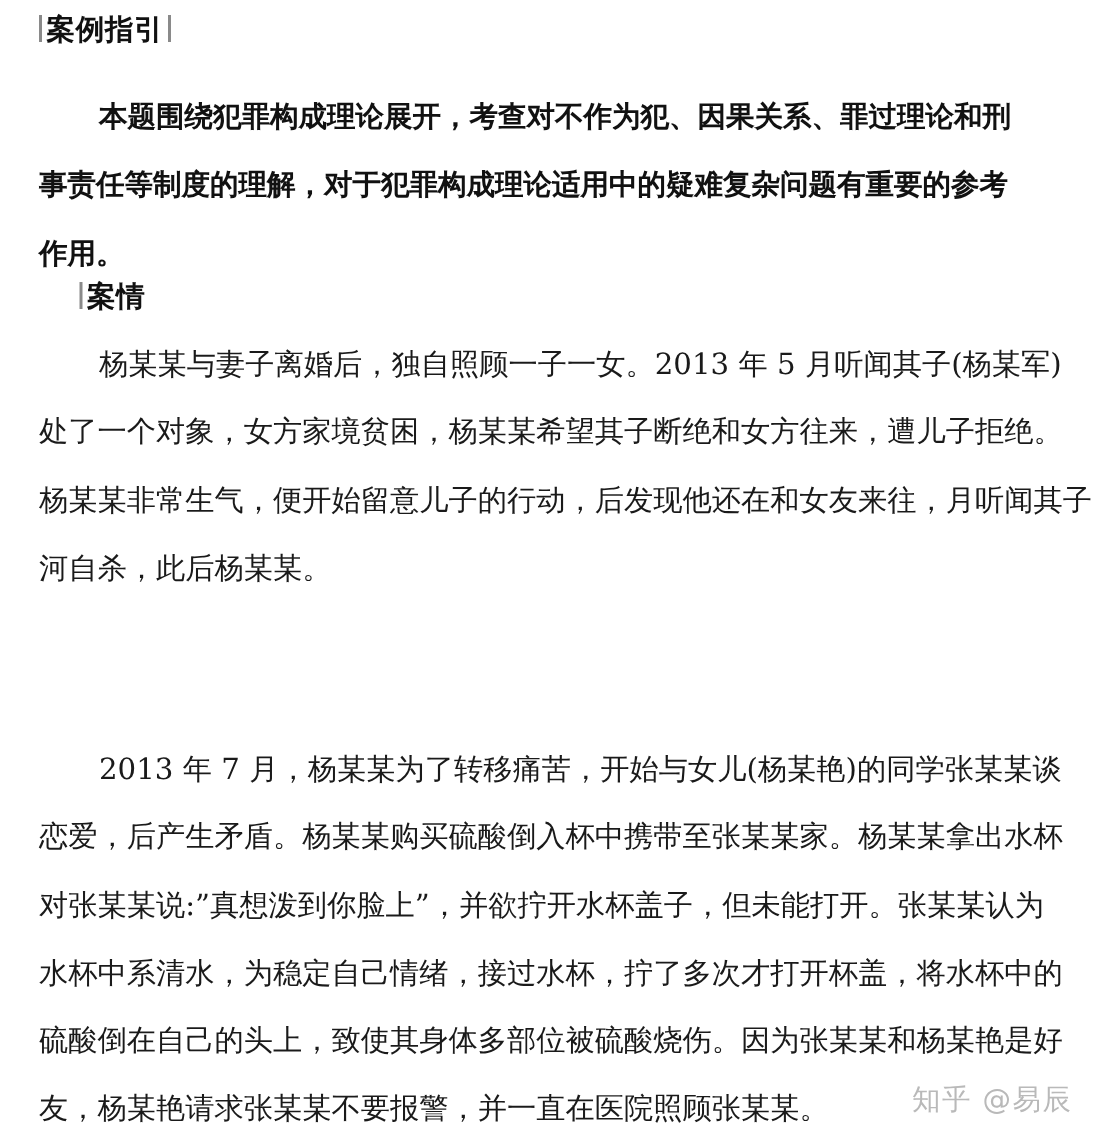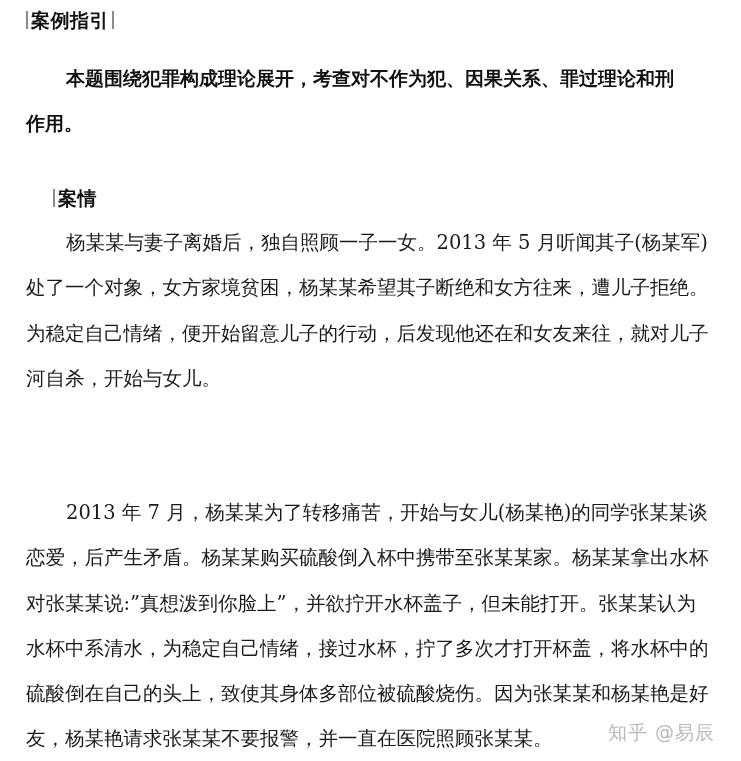--- a/index.html
+++ b/index.html
@@ -21,32 +21,33 @@
 <body>
 
 <div class="page">
 
   <div class="heading" style="top:7px;">
     <span class="bar"></span><span>案例指引</span><span class="bar right"></span>
   </div>
 
   <div class="para bold" style="top:56px;">
     <span class="line indent">本题围绕犯罪构成理论展开，考查对不作为犯、因果关系、罪过理论和刑</span>
+    <span class="line">事责任等制度的理解，对于犯罪构成理论适用中的疑难复杂问题有重要的参考</span>
     <span class="line">作用。</span>
   </div>
 
   <div class="heading" style="top:185px;margin-left:27px;">
     <span class="bar"></span><span>案情</span>
   </div>
 
   <div class="para" style="top:220px;">
     <span class="line indent">杨某某与妻子离婚后，独自照顾一子一女。2013 年 5 月听闻其子(杨某军)</span>
     <span class="line">处了一个对象，女方家境贫困，杨某某希望其子断绝和女方往来，遭儿子拒绝。</span>
-    <span class="line">为稳定自己情绪，便开始留意儿子的行动，后发现他还在和女友来往，就对儿子</span>
-    <span class="line">河自杀，开始与女儿。</span>
+    <span class="line">杨某某非常生气，便开始留意儿子的行动，后发现他还在和女友来往，月听闻其子</span>
+    <span class="line">河自杀，此后杨某某。</span>
   </div>
 
   <div class="para" style="top:490px;">
     <span class="line indent">2013 年 7 月，杨某某为了转移痛苦，开始与女儿(杨某艳)的同学张某某谈</span>
     <span class="line">恋爱，后产生矛盾。杨某某购买硫酸倒入杯中携带至张某某家。杨某某拿出水杯</span>
     <span class="line">对张某某说:”真想泼到你脸上”，并欲拧开水杯盖子，但未能打开。张某某认为</span>
     <span class="line">水杯中系清水，为稳定自己情绪，接过水杯，拧了多次才打开杯盖，将水杯中的</span>
     <span class="line">硫酸倒在自己的头上，致使其身体多部位被硫酸烧伤。因为张某某和杨某艳是好</span>
     <span class="line">友，杨某艳请求张某某不要报警，并一直在医院照顾张某某。</span>
   </div>

